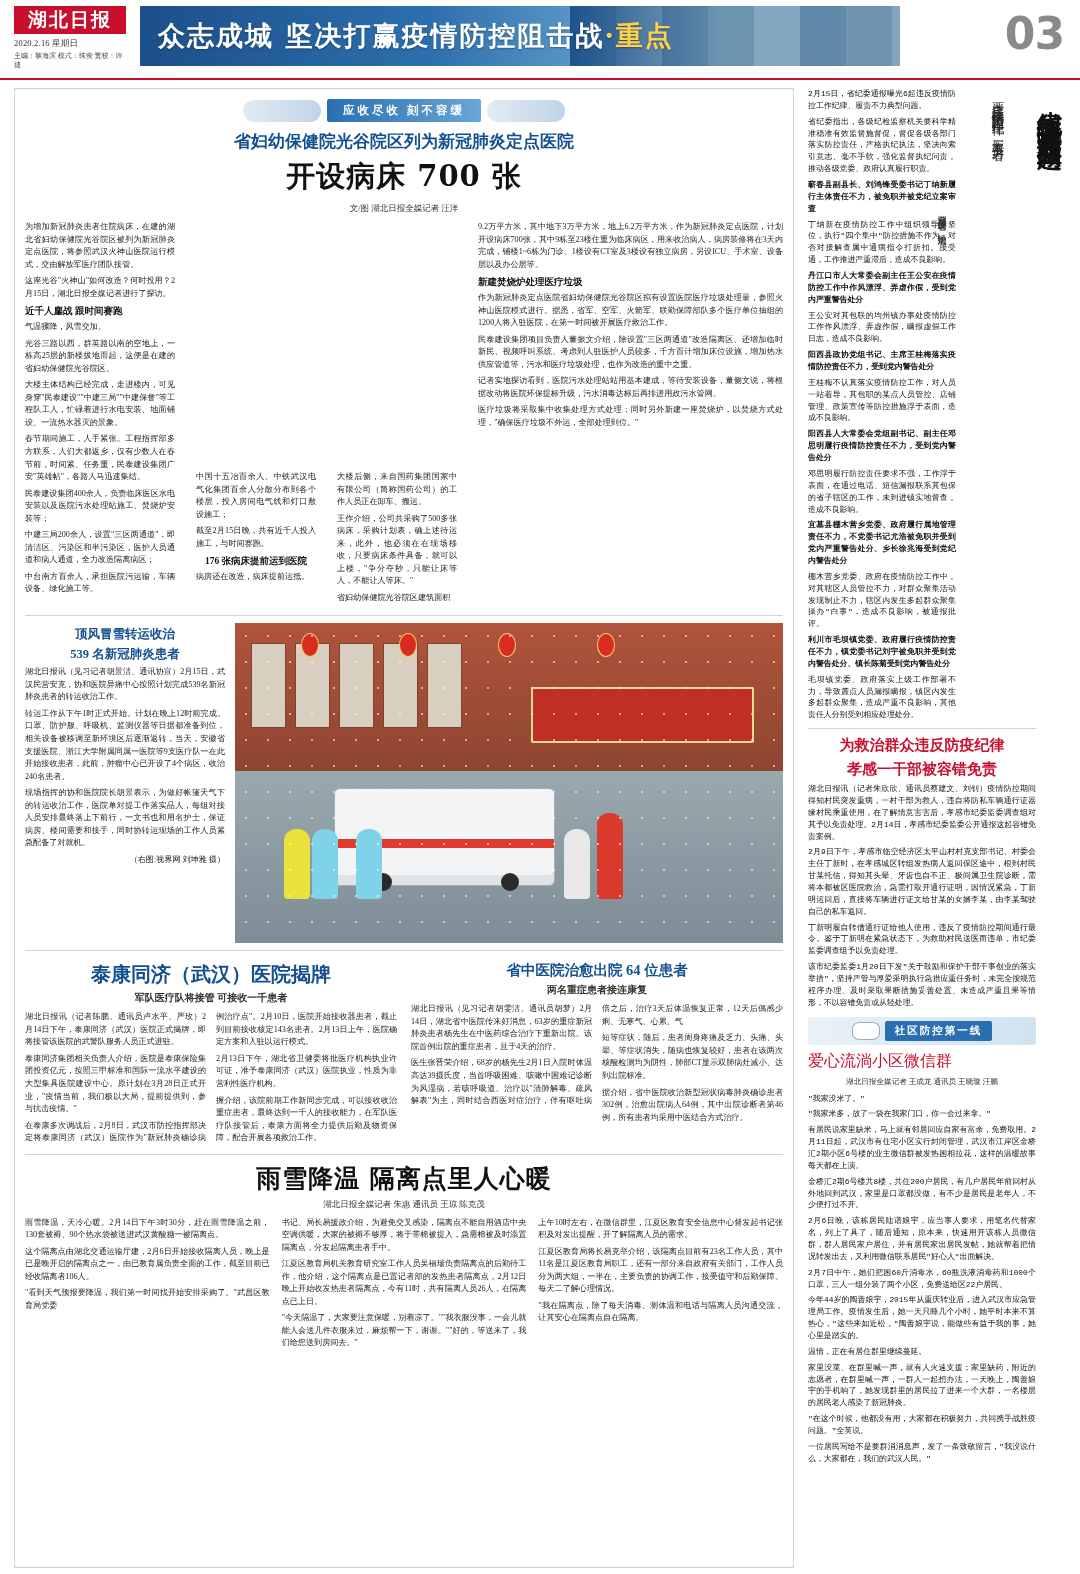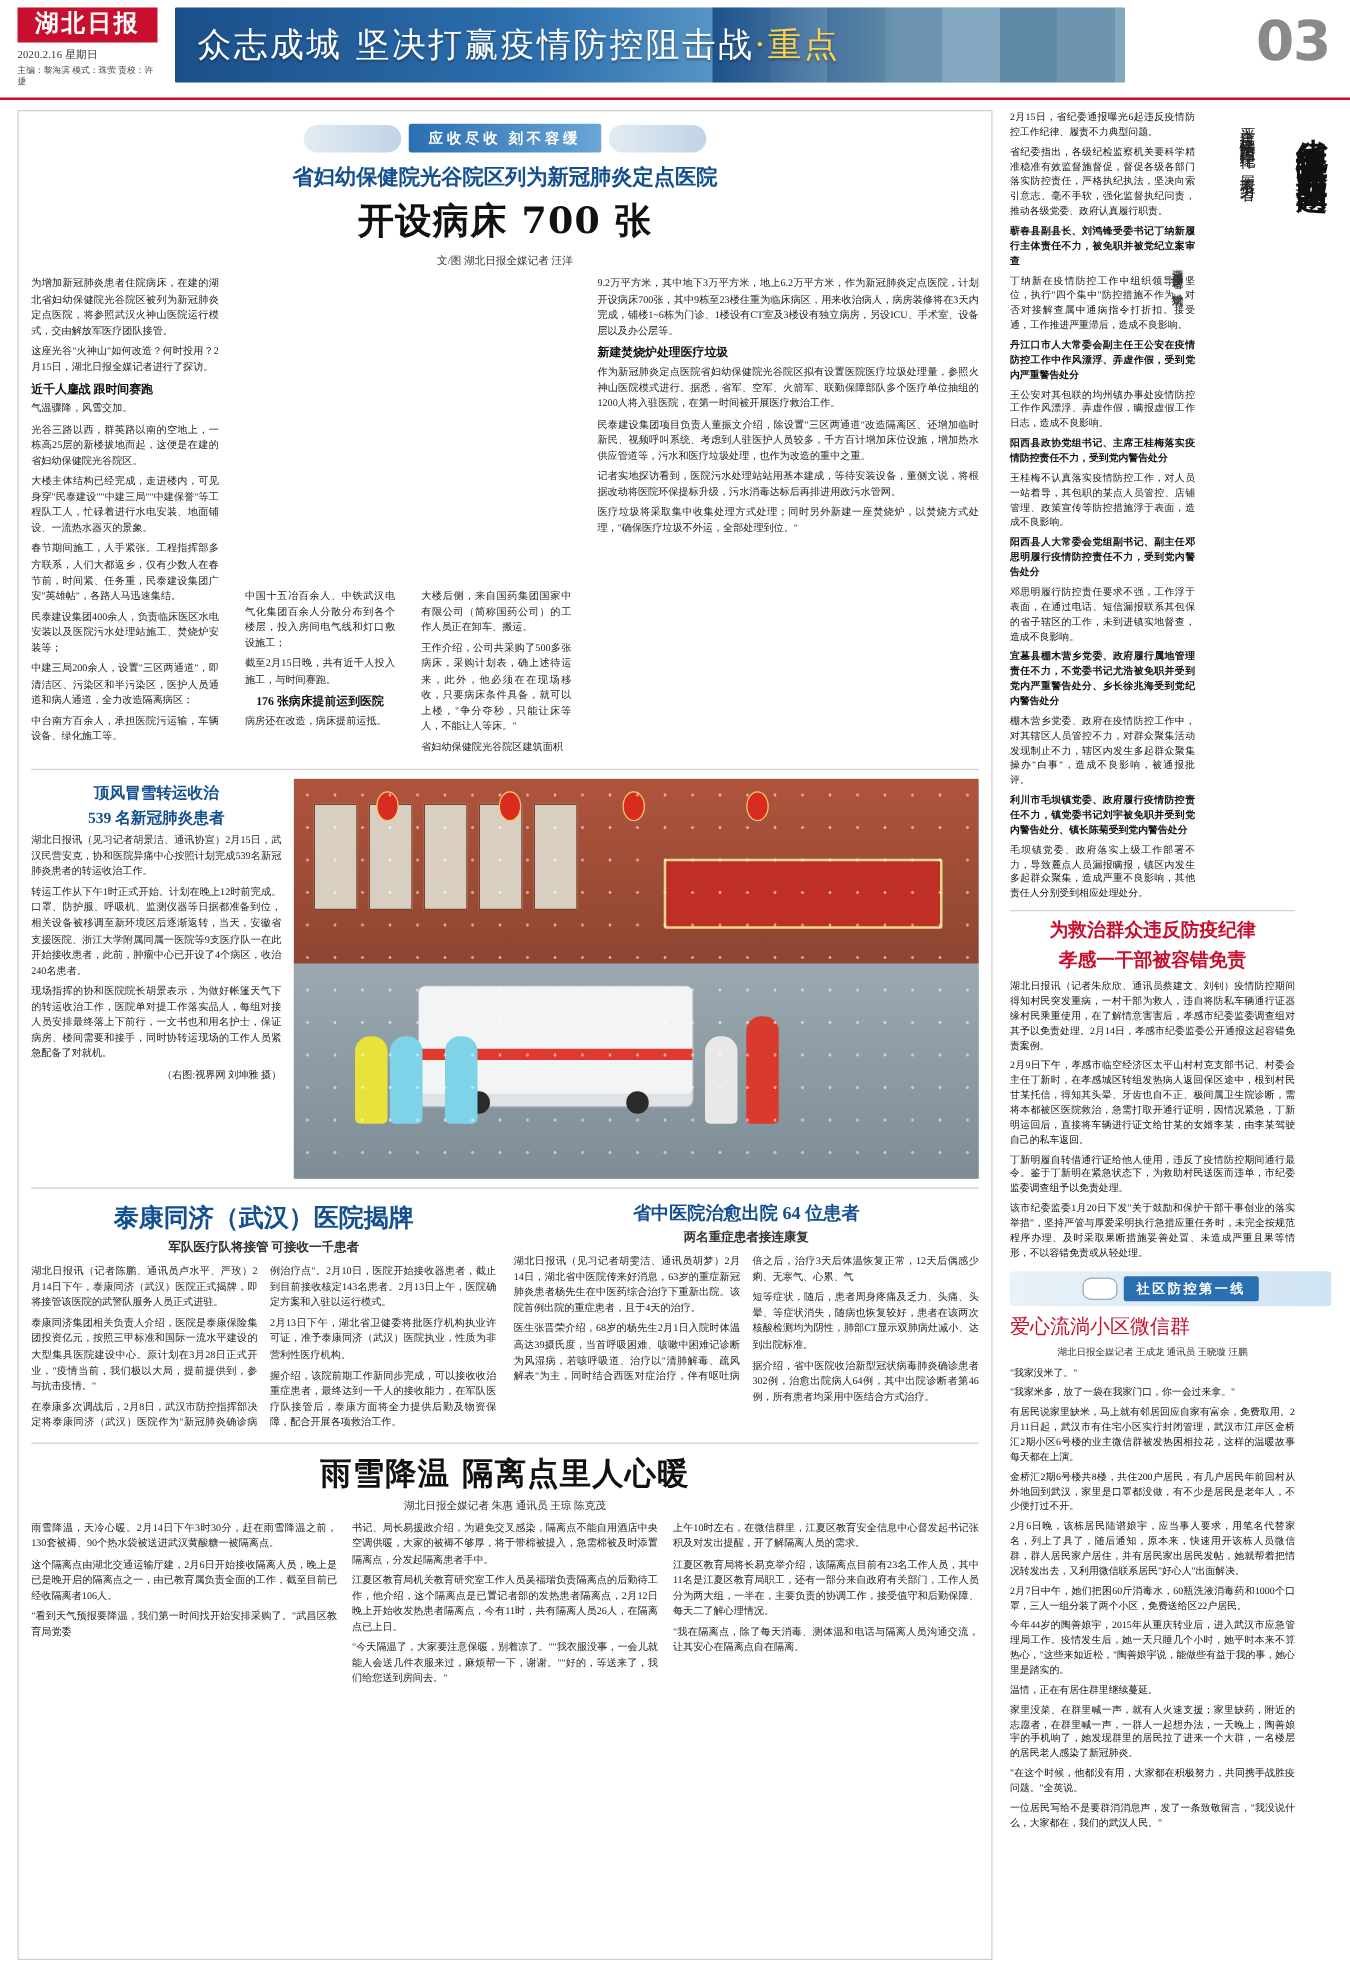--- a/index.html
+++ b/index.html
@@ -21,21 +21,21 @@
   .logo-date{font-size:8.5px;color:#333;margin-top:4px;letter-spacing:.2px;}
   .logo-meta{font-size:7px;color:#444;margin-top:2px;line-height:1.35;}
   .banner{position:absolute;left:140px;top:6px;width:760px;height:60px;
           background:linear-gradient(90deg,#1b4f8a 0%,#2d6fae 38%,#5d9bc8 60%,#8bb6cf 100%);
           overflow:hidden;border-radius:1px;}
   .banner .photos{position:absolute;right:0;top:0;bottom:0;width:330px;
           background:repeating-linear-gradient(90deg,#6d93ae 0 46px,#84a7bd 46px 92px,#5f88a6 92px 138px);
           opacity:.95;}
   .banner .photos:after{content:"";position:absolute;inset:0;
           background:linear-gradient(90deg,rgba(27,79,138,1) 0%,rgba(27,79,138,0) 45%);}
-  .banner-title{position:absolute;left:18px;top:12px;color:#fff;font-size:27px;font-weight:normal;
+  .banner-title{position:absolute;left:18px;top:12px;color:#fff;font-size:27px;font-weight:bold;
           letter-spacing:2px;font-family:"DejaVu Serif",serif;text-shadow:0 1px 2px rgba(0,0,0,.35);
           white-space:nowrap;}
   .banner-title .dot{color:#ffd24d;}
   .pagenum{position:absolute;right:16px;top:8px;font-size:44px;font-weight:bold;color:#8a8a8a;
            font-family:"DejaVu Sans",sans-serif;letter-spacing:-1px;}
 
   
   .content{position:relative;height:1488px;padding:8px 14px 0 14px;box-sizing:border-box;}
   .colwrap{display:flex;gap:10px;height:100%;}
   .mainarea{flex:1 1 auto;border:1px solid #cfcfcf;padding:8px 10px;box-sizing:border-box;position:relative;}
@@ -73,21 +73,21 @@
 
   
   .photo{position:relative;background:#9aa6ae;overflow:hidden;}
   .photo-credit{font-size:7.5px;color:#333;margin-top:2px;}
 
   .cols2{column-count:2;column-gap:10px;}
 
   .hr{border:0;border-top:1px solid #d2d2d2;margin:7px 0;}
 
   
-  .rr-p{font-size:7.9px;line-height:1.5;text-align:justify;margin:0 0 4px;}
+  .rr-p{font-size:7.9px;line-height:1.5;text-align:justify;margin:0 0 4px;font-family:Liberation Mono, monospace;}
   .rr-h{font-size:15px;font-weight:bold;text-align:center;color:#c8102e;margin:6px 0 4px;line-height:1.3;}
   .rr-h2{font-size:13.5px;font-weight:normal;margin:2px 0 5px;}
   .community-ribbon{display:flex;align-items:center;justify-content:center;gap:5px;margin:8px 0 6px;
       background:linear-gradient(90deg,#eaf2f8,#cfe3f2);padding:4px 6px;border-radius:3px;}
   .community-ribbon .lbl{background:#2a6fb0;color:#fff;font-size:10.5px;font-weight:bold;
       padding:3px 10px;letter-spacing:2px;border-radius:2px;}
   .mask-icon{width:26px;height:16px;background:#fff;border:1px solid #9ab;border-radius:8px/6px;}
 
   
   .bldg{height:250px;background:linear-gradient(180deg,#cfd8de 0%,#bcc7cf 45%,#9fb0ba 100%);}
@@ -319,21 +319,21 @@
 
       <div style="width:228px;">
         <div class="rr-h">为救治群众违反防疫纪律</div>
         <div class="rr-h" style="margin-top:0;">孝感一干部被容错免责</div>
         <p class="rr-p">湖北日报讯（记者朱欣欣、通讯员蔡建文、刘钊）疫情防控期间得知村民突发重病，一村干部为救人，违自将防私车辆通行证器缘村民乘重使用，在了解情意害害后，孝感市纪委监委调查组对其予以免责处理。2月14日，孝感市纪委监委公开通报这起容错免责案例。</p>
         <p class="rr-p">2月9日下午，孝感市临空经济区太平山村村克支部书记、村委会主任丁新时，在孝感城区转组发热病人返回保区途中，根到村民甘某托信，得知其头晕、牙齿也自不正、极间属卫生院诊断，需将本都被区医院救治，急需打取开通行证明，因情况紧急，丁新明运回后，直接将车辆进行证文给甘某的女婿李某，由李某驾驶自己的私车返回。</p>
         <p class="rr-p">丁新明履自转借通行证给他人使用，违反了疫情防控期间通行最令。鉴于丁新明在紧急状态下，为救助村民送医而违单，市纪委监委调查组予以免责处理。</p>
         <p class="rr-p">该市纪委监委1月20日下发"关于鼓励和保护干部干事创业的落实举措"，坚持严管与厚爱采明执行急措应重任务时，未完全按规范程序办理、及时采取果断措施妥善处置、未造成严重且果等情形，不以容错免责或从轻处理。</p>
       </div>
 
-      <div class="community-ribbon" style="width:257px;box-sizing:border-box;align-items:center;">
+      <div class="community-ribbon" style="width:228px;box-sizing:border-box;align-items:center;">
         <div class="mask-icon"></div>
         <div class="lbl">社区防控第一线</div>
       </div>
 
       <div style="width:228px;">
         <div class="rr-h2" style="font-size:16px;color:#c8102e;">爱心流淌小区微信群</div>
         <div class="kicker" style="font-size:7.6px;">湖北日报全媒记者 王成龙 通讯员 王晓璇 汪鹏</div>
         <p class="rr-p">"我家没米了。"</p>
         <p class="rr-p">"我家米多，放了一袋在我家门口，你一会过来拿。"</p>
         <p class="rr-p">有居民说家里缺米，马上就有邻居回应自家有富余，免费取用。2月11日起，武汉市有住宅小区实行封闭管理，武汉市江岸区金桥汇2期小区6号楼的业主微信群被发热困相拉花，这样的温暖故事每天都在上演。</p>

